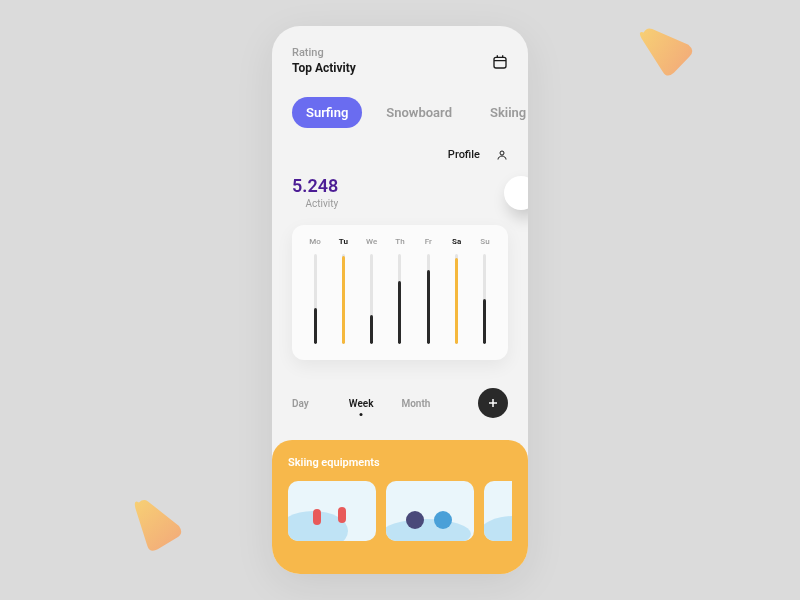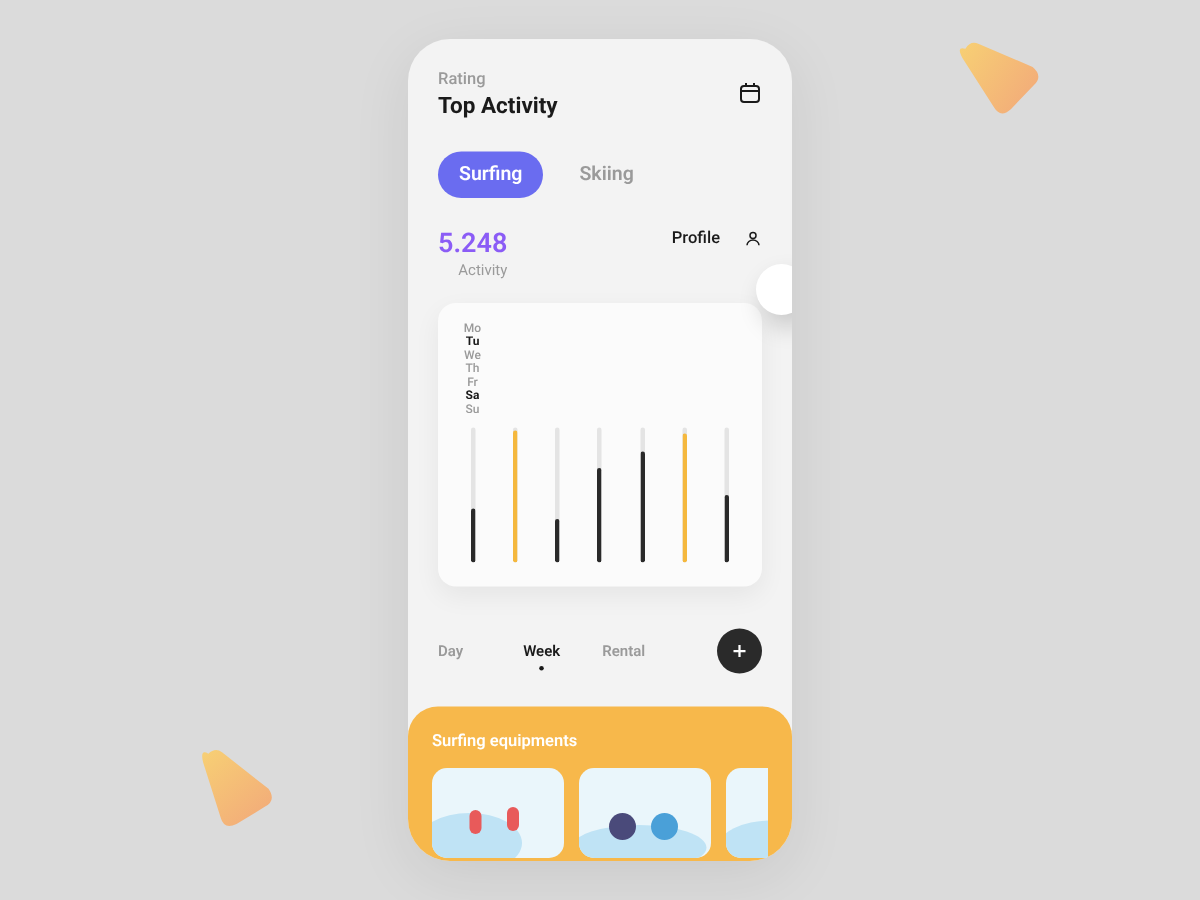--- a/index.html
+++ b/index.html
@@ -25,55 +25,55 @@
     width: 256px; height: 548px;
     background: #f3f3f3;
     border-radius: 28px;
     padding: 20px 20px 0 20px;
     overflow: hidden;
     box-shadow: 0 10px 40px rgba(0,0,0,0.08);
   }
 
   .header-row { display: flex; justify-content: space-between; align-items: flex-start; }
   .subtitle { font-size: 11px; color: #9a9a9a; font-weight: 500; }
-  .title { font-size: 15px; font-weight: 700; color: #1a1a1a; margin-top: 2px; }
+  .title { font-size: 12px; font-weight: 700; color: #1a1a1a; margin-top: 2px; }
   .calendar-icon { margin-top: 8px; color: #1a1a1a; }
 
   .tabs { display: flex; gap: 10px; margin-top: 22px; align-items: center; }
   .tab {
     font-size: 13px; font-weight: 600;
     padding: 8px 14px;
     border-radius: 16px;
     color: #9a9a9a;
     cursor: pointer;
   }
   .tab.active { background: #6a6cf0; color: #fff; }
 
   .stats-row { display: flex; justify-content: space-between; align-items: flex-start; margin-top: 20px; }
-  .big-num { font-size: 18px; font-weight: 600; color: #8b5cf6; }
+  .big-num { font-size: 18px; font-weight: 600; color: #4c1d95; margin-top: 27px; }
   .stat-label { font-size: 10px; color: #9a9a9a; margin-top: 2px; text-align: right; }
   .profile-link { display: flex; align-items: center; gap: 16px; font-size: 11px; font-weight: 500; color: #1a1a1a; }
 
   .float-circle {
     position: absolute;
     right: -10px; top: 150px;
     width: 34px; height: 34px;
     background: #fff;
     border-radius: 50%;
     box-shadow: 4px 8px 16px rgba(0,0,0,0.18);
   }
 
   .chart-card {
     margin-top: 16px;
     background: #fbfbfb;
     border-radius: 12px;
     padding: 12px 12px 16px 12px;
     box-shadow: 0 6px 18px rgba(0,0,0,0.06);
   }
-  .chart-labels { display: flex; justify-content: space-between; padding: 0 2px; flex-direction: column; }
+  .chart-labels { display: flex; justify-content: space-between; padding: 0 2px; }
   .chart-labels span { font-size: 8px; color: #9a9a9a; font-weight: 500; width: 18px; text-align: center; }
   .chart-labels span.bold { color: #1a1a1a; font-weight: 700; }
   .chart-bars { display: flex; justify-content: space-between; padding: 0 2px; margin-top: 8px; height: 90px; }
   .bar-slot {
     width: 18px;
     display: flex; justify-content: center; align-items: flex-start;
     position: relative;
   }
   .bar-track {
     width: 3px; height: 100%;
@@ -171,20 +171,21 @@
           <rect x="3" y="5" width="18" height="16" rx="3"></rect>
           <line x1="3" y1="10" x2="21" y2="10"></line>
           <line x1="8" y1="2" x2="8" y2="6"></line>
           <line x1="16" y1="2" x2="16" y2="6"></line>
         </svg>
     </div>
   </div>
 
   <div class="tabs">
     <div class="tab active">Surfing</div>
+    <div class="tab">Snowboard</div>
     <div class="tab">Skiing</div>
   </div>
 
   <div class="stats-row">
     <div>
       <div class="big-num">5.248</div>
       <div class="stat-label">Activity</div>
     </div>
     <div class="profile-link">
       <span>Profile</span>
@@ -242,31 +243,31 @@
           <div class="bar-track">
             <div class="bar-fill" style="height: 50%; background: rgb(42, 42, 42);"></div>
           </div>
         </div>
       </div>
   </div>
 
   <div class="period-row">
     <div class="period">Day</div>
     <div class="period active">Week</div>
-    <div class="period">Rental</div>
+    <div class="period">Month</div>
     <div class="plus-btn">
       <svg width="12" height="12" viewBox="0 0 24 24" stroke="currentColor" stroke-width="3">
           <line x1="12" y1="4" x2="12" y2="20"></line>
           <line x1="4" y1="12" x2="20" y2="12"></line>
         </svg>
     </div>
   </div>
 
   <div class="rental-panel">
-    <div class="rental-title">Surfing equipments</div>
+    <div class="rental-title">Skiing equipments</div>
     <div class="rental-cards">
       <div class="rental-card">
         <div class="blob" style="background:#bfe3f5;width:70px;height:40px;left:-10px;top:30px"></div>
         <div class="blob" style="background:#e85a5a;width:8px;height:16px;left:25px;top:28px;border-radius:4px"></div>
         <div class="blob" style="background:#e85a5a;width:8px;height:16px;left:50px;top:26px;border-radius:4px"></div>
       </div>
       <div class="rental-card">
         <div class="blob" style="background:#bfe3f5;width:90px;height:30px;left:-5px;top:38px"></div>
         <div class="blob" style="background:#4a4a7a;width:18px;height:18px;left:20px;top:30px"></div>
         <div class="blob" style="background:#4aa0d8;width:18px;height:18px;left:48px;top:30px"></div>

